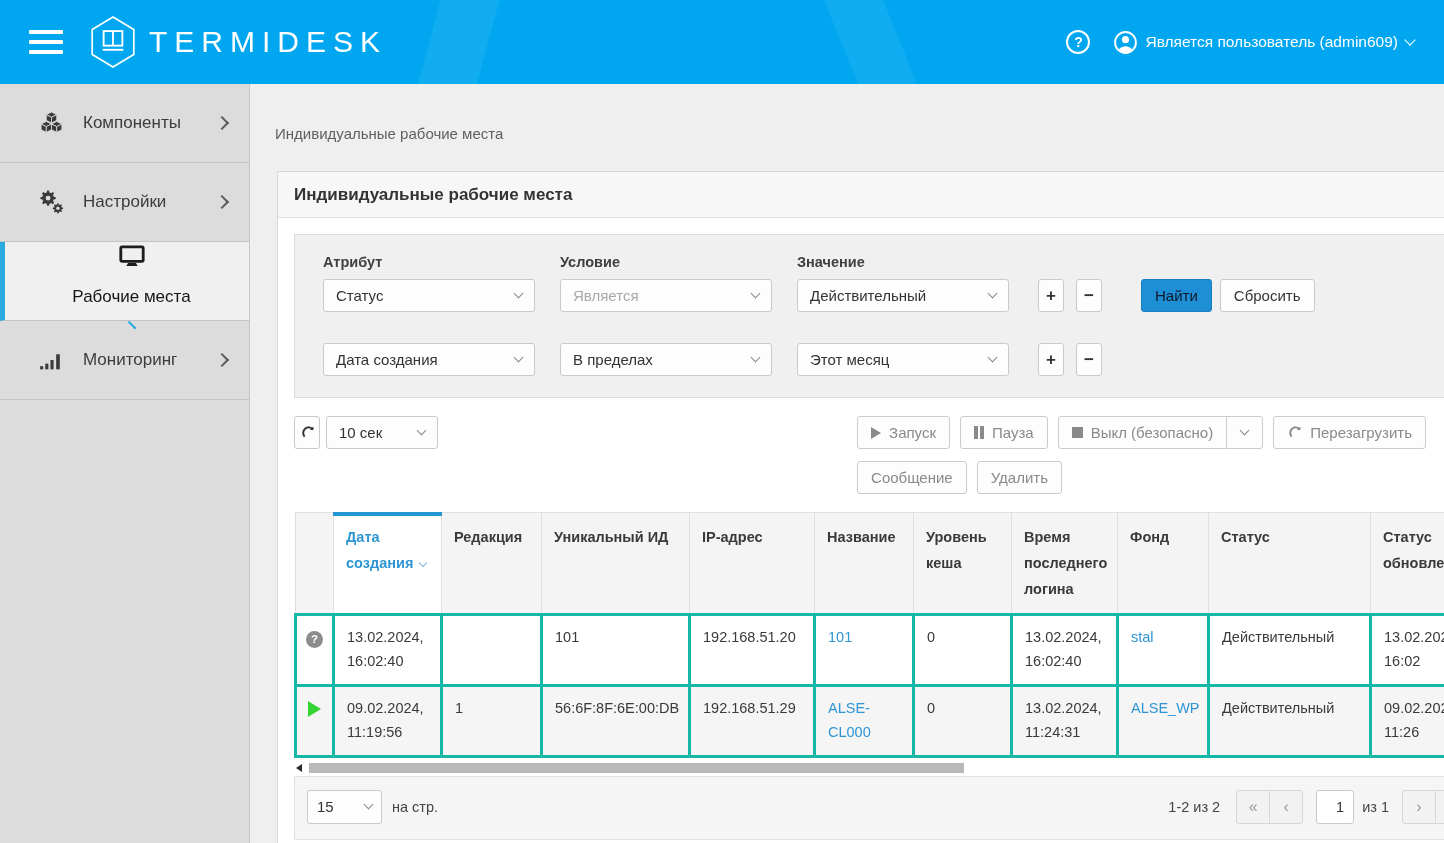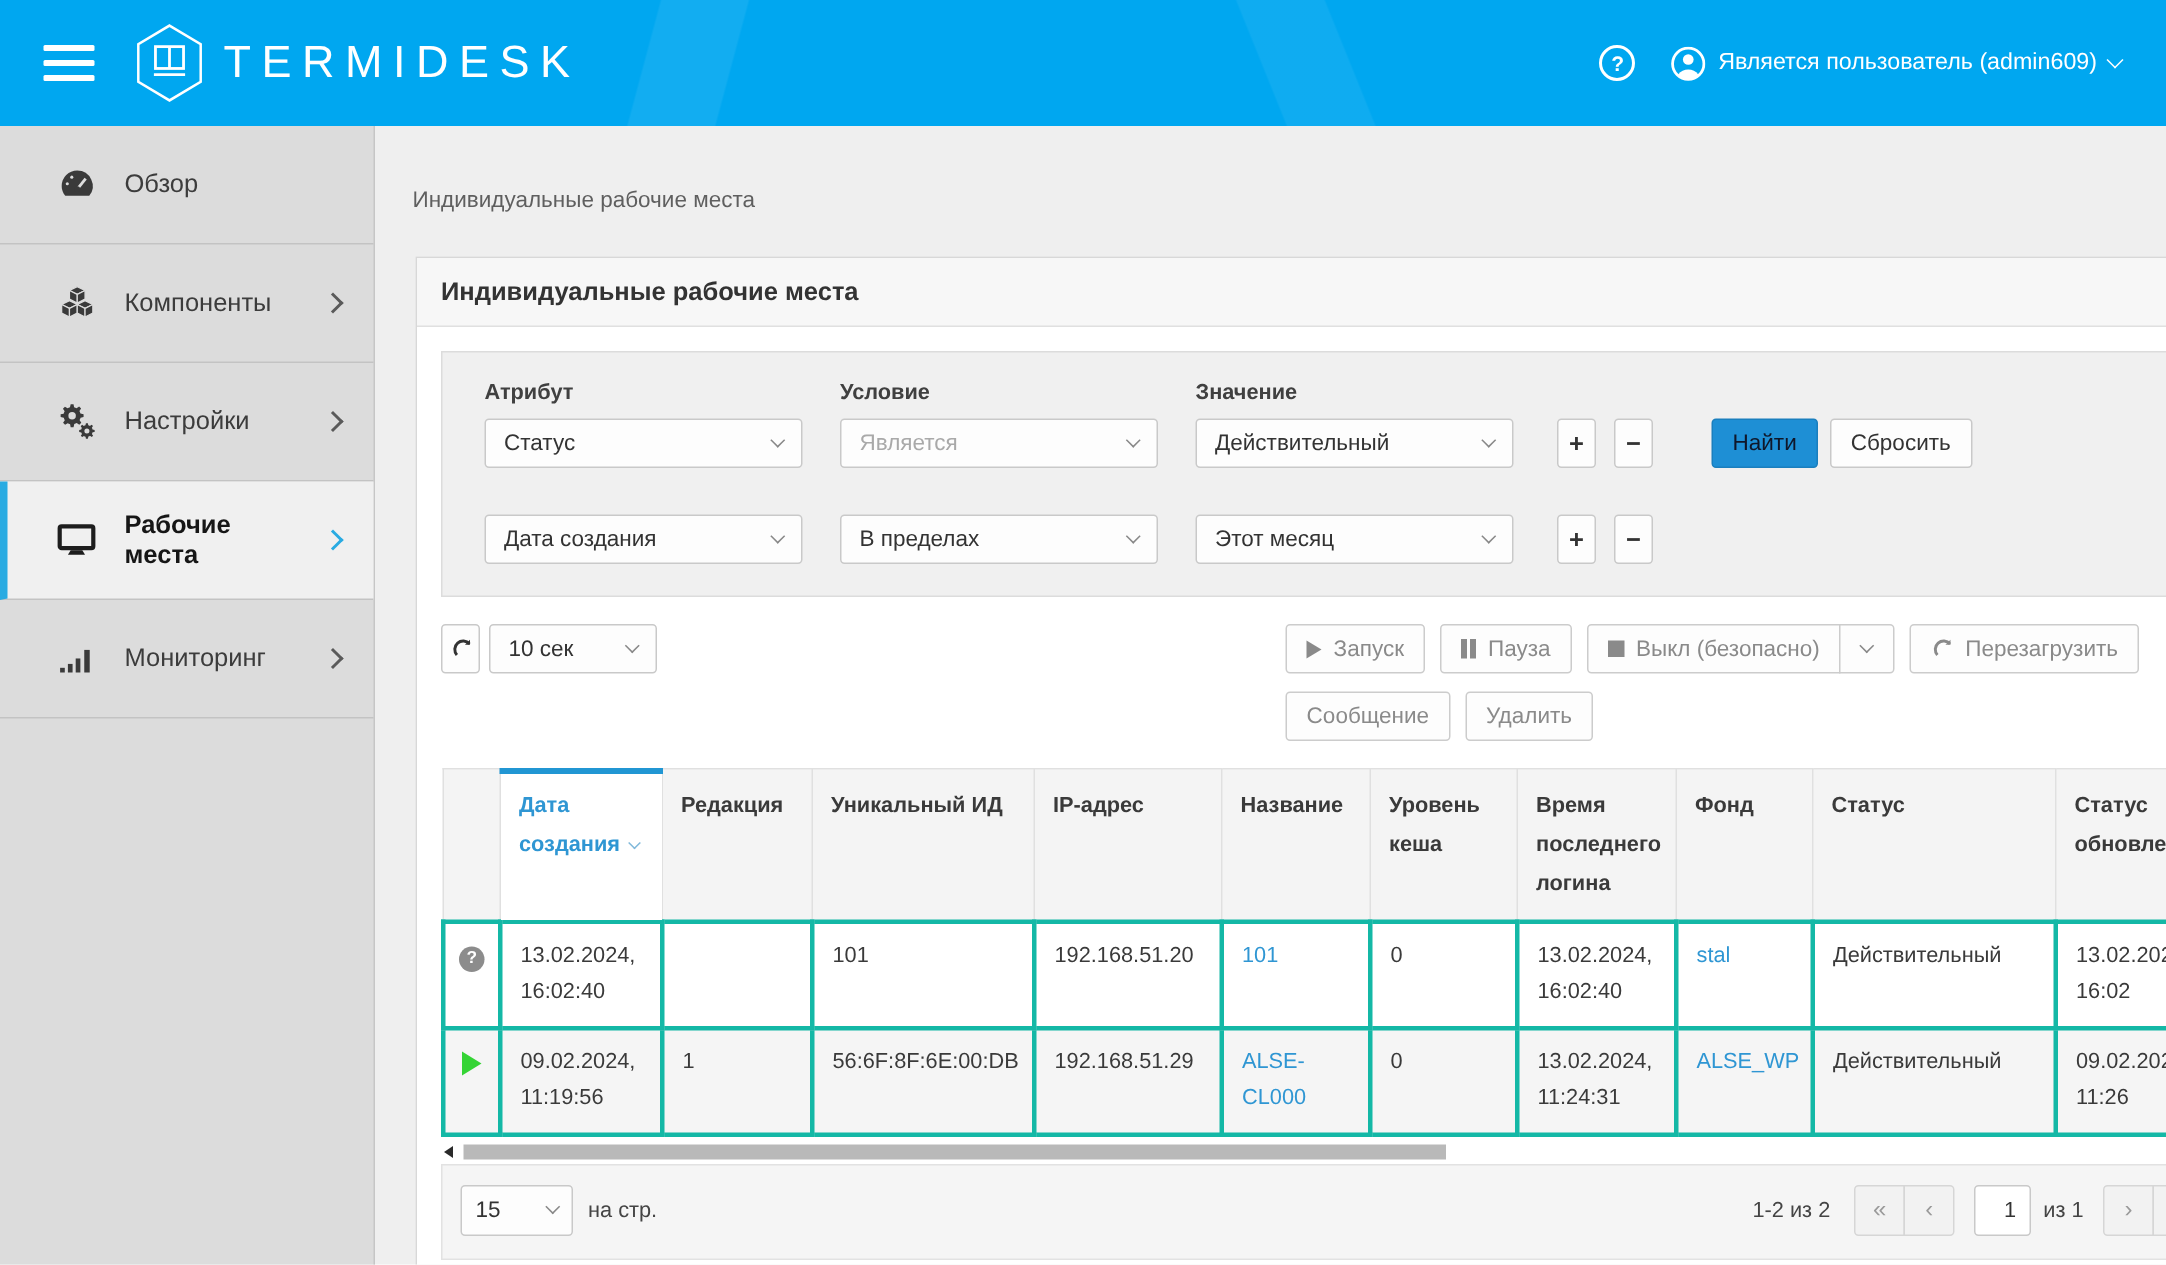--- a/index.html
+++ b/index.html
@@ -34,21 +34,21 @@
   
   .layout { display:flex; height:771px; }
   .sidebar { width:250px; flex-shrink:0; background:#dcdcdc; border-right:1px solid #c6c6c6; }
   .side-item {
     height:79px; border-bottom:1px solid #c3c3c3; display:flex; align-items:center;
     padding:0 22px 0 36px; gap:17px; font-size:17px; color:#3c3c3c; cursor:pointer;
   }
   .side-item .ic { width:30px; display:flex; justify-content:center; color:#3a3a3a; flex-shrink:0; }
   .side-item .lbl { flex:1; }
   .side-item .chev-right { color:#5a5a5a; }
-  .side-item.active { background:#f0f0f0; border-left:5px solid #29abe2; padding-left:31px; font-weight:bold; color:#161616; }
+  .side-item.active { background:#f0f0f0; border-left:5px solid #29abe2; padding-left:31px; font-weight:normal; color:#161616;flex-direction:column; }
   .side-item.active .ic { color:#1d1d1d; }
   .side-item.active .chev-right { color:#29abe2; }
   .main { flex:1; }
   .breadcrumb { margin:41px 0 0 25px; font-size:15px; color:#5f5f5f; }
   
   .card { margin:29px 23px 0 27px; background:#fff; border:1px solid #d8d8d8; }
   .card-header { height:46px; background:#f7f7f7; border-bottom:1px solid #e0e0e0; display:flex; align-items:center; padding:0 16px; }
   .card-header h2 { margin:0; font-size:17px; font-weight:bold; color:#333; }
   .card-body { padding:16px; }
   
@@ -161,32 +161,20 @@
         <path d="M4.6 17.8a8 8 0 0112.8 0A9.8 9.8 0 0111 20.9a9.8 9.8 0 01-6.4-3.1z" fill="#fff"></path>
       </svg>
       <span>Является пользователь (admin609)</span>
       <span class="chev white"></span>
     </div>
   </div>
 </header>
 
 <div class="layout">
   <nav class="sidebar">
-    <div class="side-item">
-      <span class="ic">
-        <svg width="27" height="27" viewBox="0 0 26 26">
-            <path d="M13 3.5A10 10 0 003 13.5c0 2.4.85 4.6 2.3 6.3h15.4A10 10 0 0013 3.5z" fill="currentColor"></path>
-            <line x1="13" y1="15.5" x2="18.4" y2="8.7" stroke="#dcdcdc" stroke-width="1.8"></line>
-            <circle cx="13" cy="15.5" r="1.9" fill="currentColor"></circle>
-            <circle cx="6.6" cy="12" r="1" fill="#dcdcdc"></circle>
-            <circle cx="9.5" cy="7.8" r="1" fill="#dcdcdc"></circle>
-          </svg>
-      </span>
-      <span class="lbl">Обзор</span>
-    </div>
     <div class="side-item">
       <span class="ic">
         <svg width="27" height="27" viewBox="0 0 26 26" fill="currentColor" stroke="#dcdcdc" stroke-width="0.8">
           <polygon points="13,2 18,4.5 13,7 8,4.5"></polygon>
             <polygon points="8,4.5 13,7 13,12.5 8,10"></polygon>
             <polygon points="18,4.5 13,7 13,12.5 18,10"></polygon>
           <polygon points="8,11 13,13.5 8,16 3,13.5"></polygon>
             <polygon points="3,13.5 8,16 8,21.5 3,19"></polygon>
             <polygon points="13,13.5 8,16 8,21.5 13,19"></polygon>
           <polygon points="18,11 23,13.5 18,16 13,13.5"></polygon>

